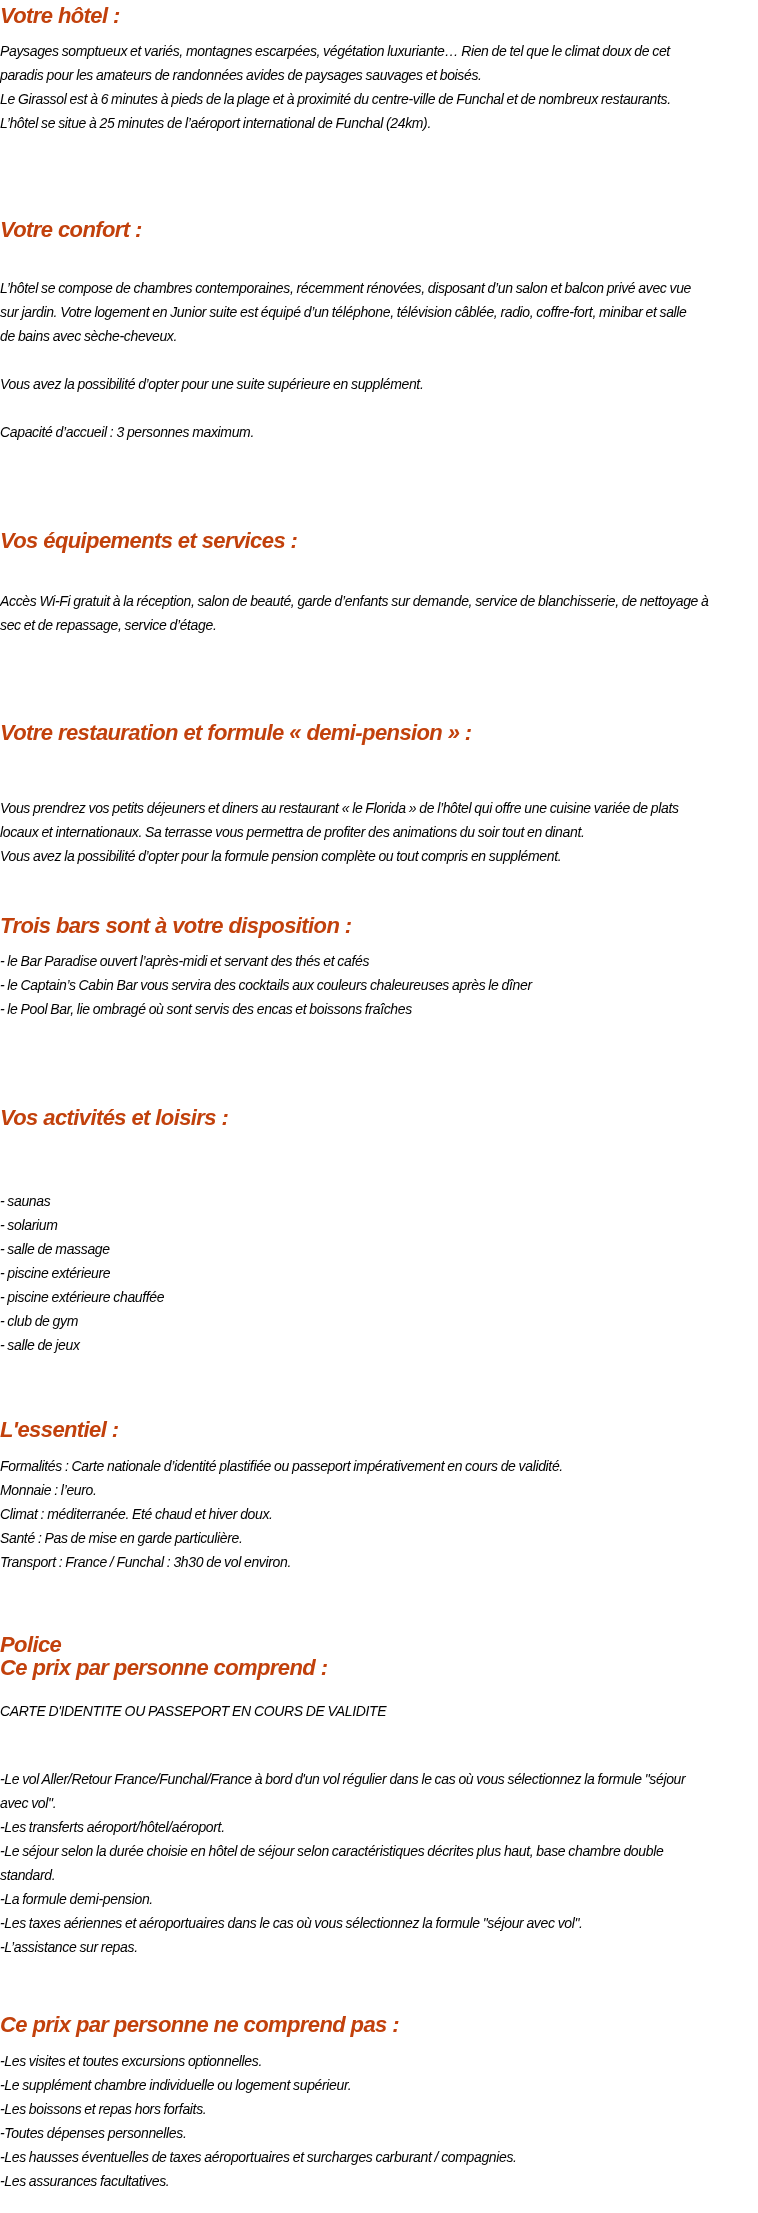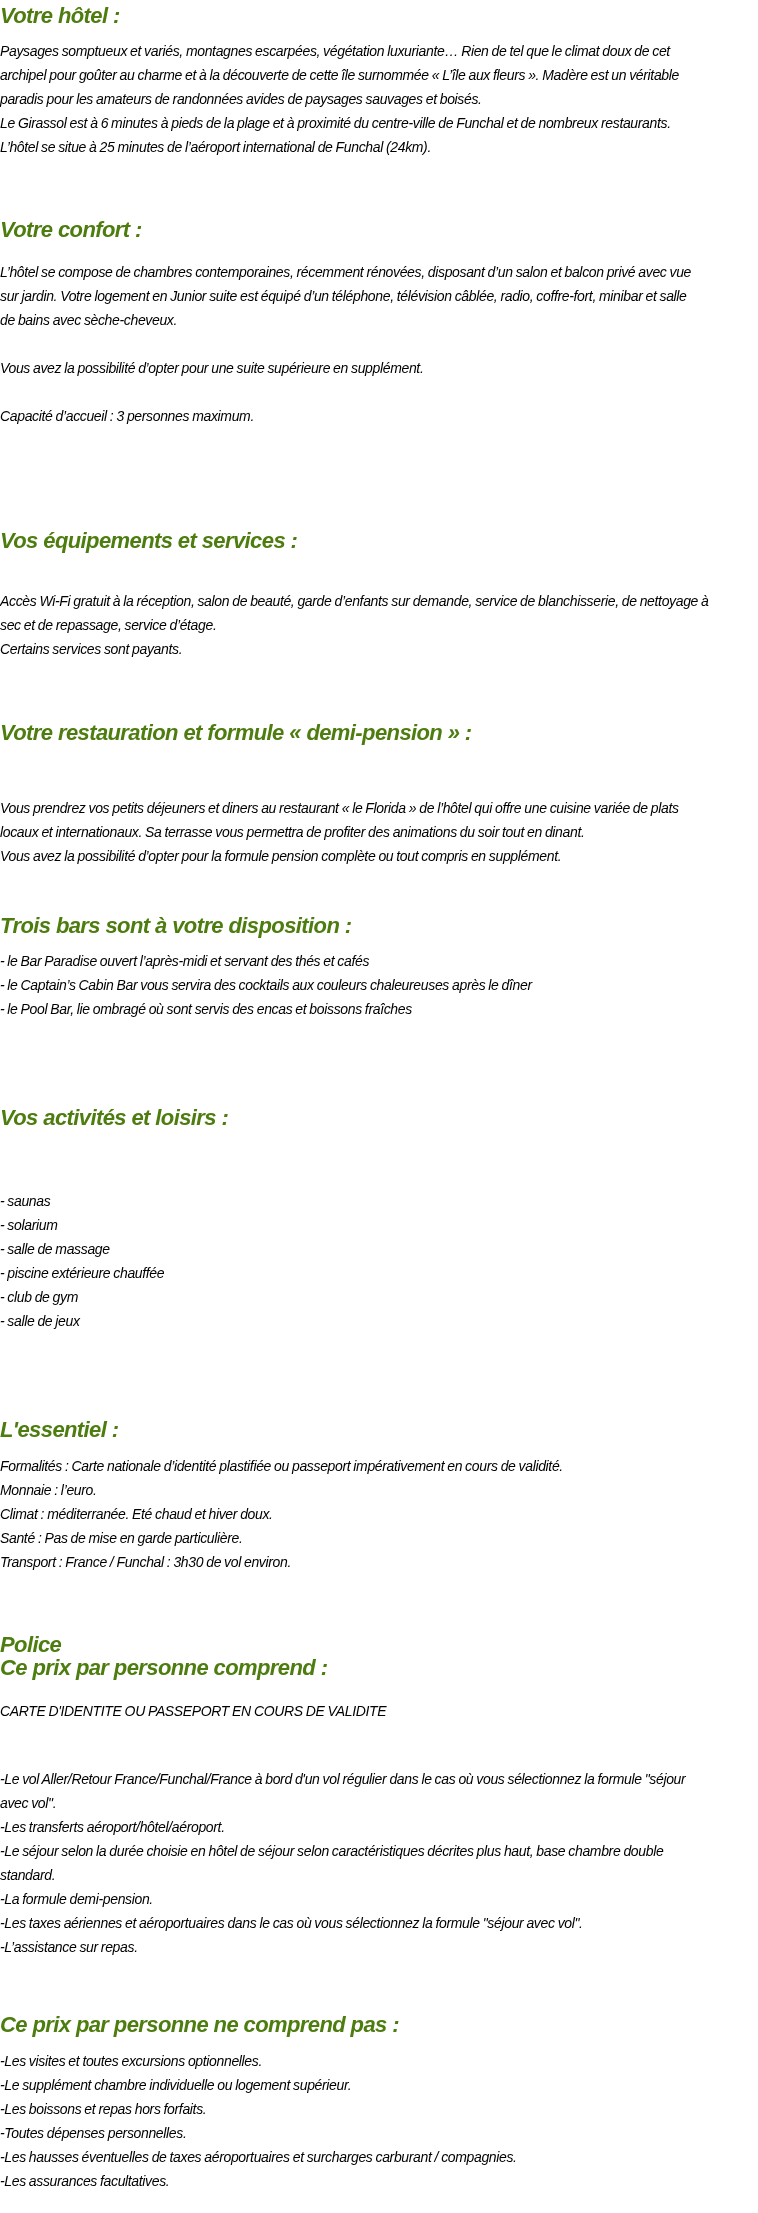--- a/index.html
+++ b/index.html
@@ -22,21 +22,21 @@
     }
     .heading {
       position: absolute;
       left: 0;
       margin: 0;
       font-family: "Liberation Sans", "DejaVu Sans", sans-serif;
       font-style: italic;
       font-weight: bold;
       font-size: 22px;
       line-height: 30px;
-      color: #4d7c0f;
+      color: #c2410c;
       letter-spacing: -0.6px;
       white-space: nowrap;
     }
     .body {
       position: absolute;
       left: 0;
       width: 758px;
       margin: 0;
       font-family: "Liberation Sans", "DejaVu Sans", sans-serif;
       font-style: italic;
@@ -53,46 +53,44 @@
     }
     .blank { display: block; height: 24px; }
   </style>
 </head>
 <body>
 
 <section class="section">
   <h2 class="heading" style="top:1px;"> Votre hôtel :</h2>
   <div class="body" style="top:39px;">
     <span class="line">Paysages somptueux et variés, montagnes escarpées, végétation luxuriante… Rien de tel que le climat doux de cet</span>
-    <span class="line">archipel pour goûter au charme et à la découverte de cette île surnommée « L’île aux fleurs ». Madère est un véritable</span>
     <span class="line">paradis pour les amateurs de randonnées avides de paysages sauvages et boisés.</span>
     <span class="line">Le Girassol est à 6 minutes à pieds de la plage et à proximité du centre-ville de Funchal et de nombreux restaurants.</span>
     <span class="line">L’hôtel se situe à 25 minutes de l’aéroport international de Funchal (24km).</span>
   </div>
 </section>
 
 <section class="section">
   <h2 class="heading" style="top:215px;">Votre confort :</h2>
-  <div class="body" style="top:260px;">
+  <div class="body" style="top:276px;">
     <span class="line">L’hôtel se compose de chambres contemporaines, récemment rénovées, disposant d’un salon et balcon privé avec vue</span>
     <span class="line">sur jardin. Votre logement en Junior suite est équipé d’un téléphone, télévision câblée, radio, coffre-fort, minibar et salle</span>
     <span class="line">de bains avec sèche-cheveux.</span>
     <span class="blank"></span>
     <span class="line">Vous avez la possibilité d’opter pour une suite supérieure en supplément.</span>
     <span class="blank"></span>
     <span class="line">Capacité d’accueil : 3 personnes maximum.</span>
   </div>
 </section>
 
 <section class="section">
   <h2 class="heading" style="top:526px;">Vos équipements et services :</h2>
   <div class="body" style="top:589px;">
     <span class="line">Accès Wi-Fi gratuit à la réception, salon de beauté, garde d’enfants sur demande, service de blanchisserie, de nettoyage à</span>
     <span class="line">sec et de repassage, service d’étage.</span>
-    <span class="line">Certains services sont payants.</span>
   </div>
 </section>
 
 <section class="section">
   <h2 class="heading" style="top:718px;">Votre restauration et formule « demi-pension » :</h2>
   <div class="body" style="top:781px;margin-top:15px;">
     <span class="line">Vous prendrez vos petits déjeuners et diners au restaurant « le Florida » de l’hôtel qui offre une cuisine variée de plats</span>
     <span class="line">locaux et internationaux. Sa terrasse vous permettra de profiter des animations du soir tout en dinant.</span>
     <span class="line">Vous avez la possibilité d’opter pour la formule pension complète ou tout compris en supplément.</span>
   </div>
@@ -106,20 +104,21 @@
     <span class="line">- le Pool Bar, lie ombragé où sont servis des encas et boissons fraîches</span>
   </div>
 </section>
 
 <section class="section">
   <h2 class="heading" style="top:1103px;">Vos activités et loisirs :</h2>
   <div class="body" style="top:1189px;">
     <span class="line">- saunas</span>
     <span class="line">- solarium</span>
     <span class="line">- salle de massage</span>
+    <span class="line">- piscine extérieure</span>
     <span class="line">- piscine extérieure chauffée</span>
     <span class="line">- club de gym</span>
     <span class="line">- salle de jeux</span>
   </div>
 </section>
 
 <section class="section">
   <h2 class="heading" style="top:1415px;">L'essentiel :</h2>
   <div class="body" style="top:1454px;">
     <span class="line">Formalités : Carte nationale d’identité plastifiée ou passeport  impérativement en cours de validité.</span>

